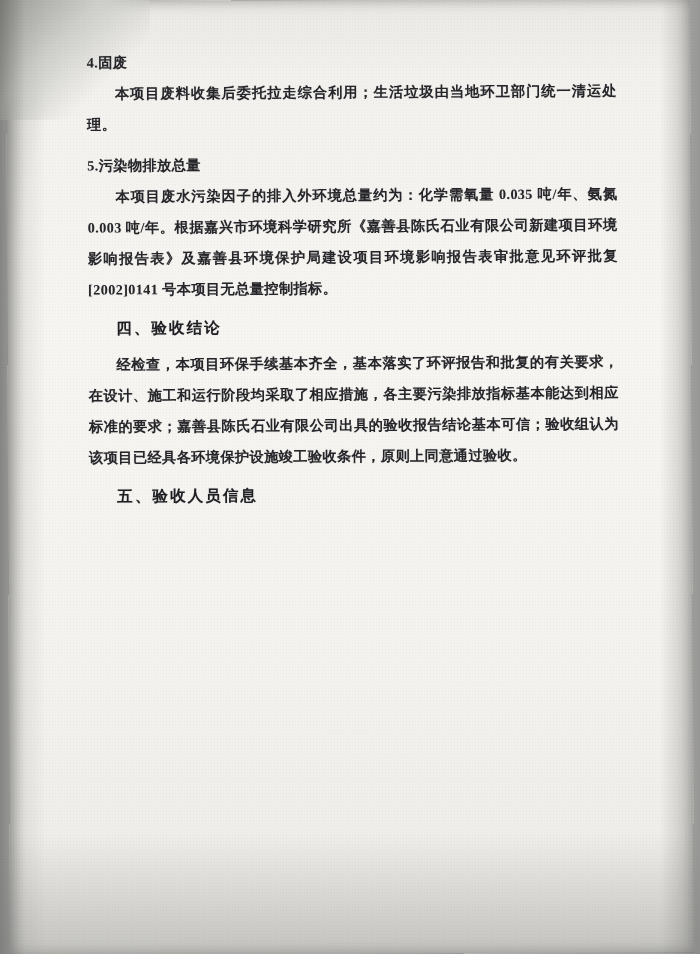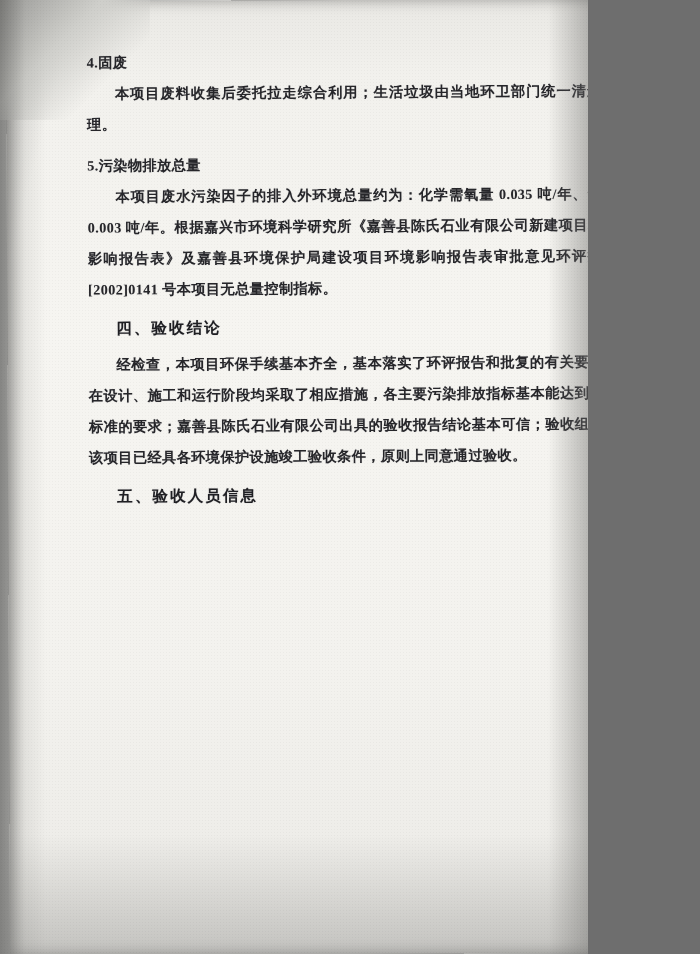--- a/index.html
+++ b/index.html
@@ -2,21 +2,21 @@
 <html><head>
 <meta charset="utf-8">
 <style>
   html, body {
     margin: 0;
     padding: 0;
     background: #6e6e6e;
   }
   #page {
     position: relative;
-    width: 588px;
+    width: 700px;
     height: 954px;
     overflow: hidden;
     background: #b9b9b7;
     font-family: "Liberation Serif", serif;
   }
   
   #sheet {
     position: absolute;
     left: 8px;
     top: 0px;

